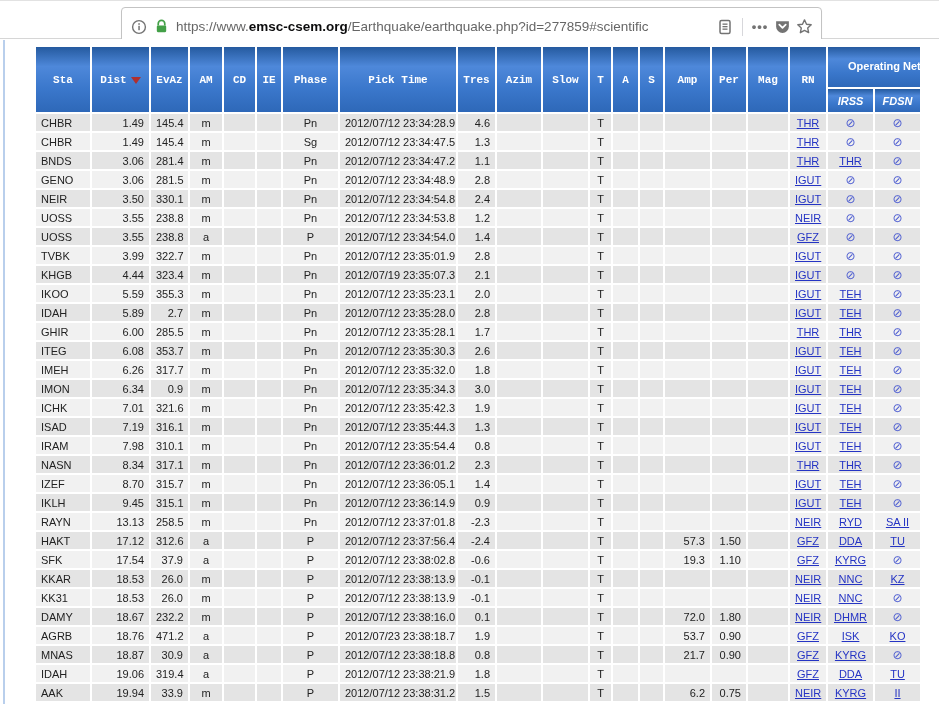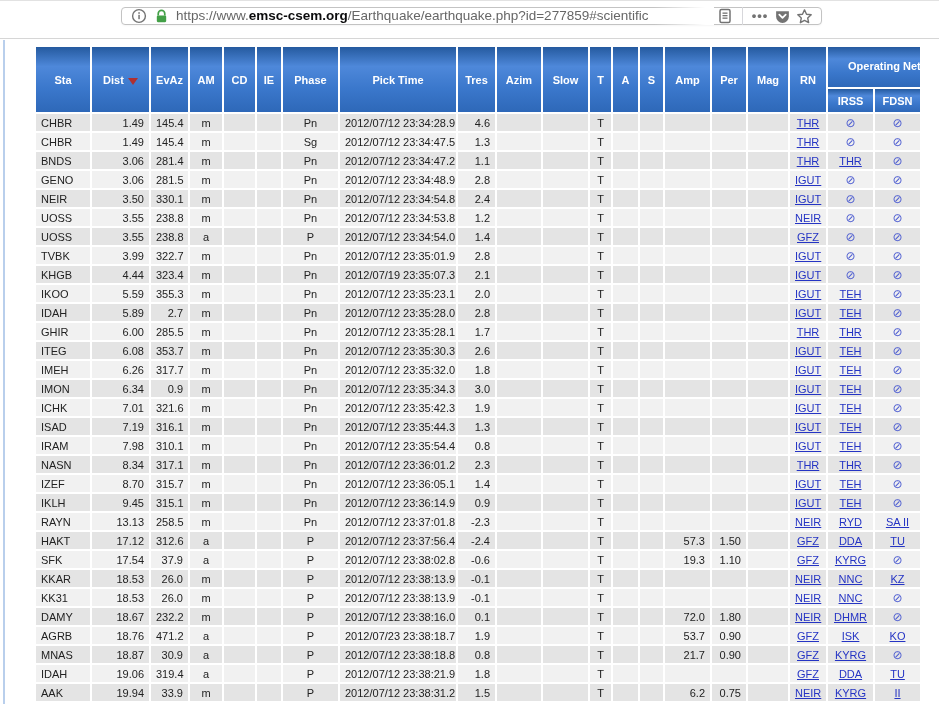--- a/index.html
+++ b/index.html
@@ -8,21 +8,21 @@
     font-family:"Liberation Sans","DejaVu Sans",sans-serif;
     overflow:hidden;position:relative;
   }
   
   .toolbar{
     position:absolute;top:0;left:0;width:939px;height:39px;
     background:#ffffff;border-top:1px solid #e2e2e2;border-bottom:1px solid #d6d6d6;
     box-sizing:border-box;
   }
   .urlbar{
-    position:absolute;left:121px;top:6px;width:701px;height:18px;
+    position:absolute;left:121px;top:6px;width:701px;height:39px;
     background:#ffffff;border:1px solid #c3c3c3;border-radius:4px;
     box-sizing:border-box;display:flex;align-items:center;padding:0 6px;
     box-shadow:0 1px 2px rgba(0,0,0,0.04);
   }
   .urlbar .icn{flex:0 0 auto;display:flex;align-items:center;justify-content:center;width:22px;height:22px;}
   .url-text{
     flex:1 1 auto;position:relative;overflow:hidden;white-space:nowrap;
     font-size:13.5px;color:#666;height:18px;line-height:18px;margin-left:4px;
   }
   .url-text .domain{color:#0c0c0d;font-weight:700;}
@@ -39,23 +39,23 @@
   table.picks{
     position:absolute;left:34px;top:6px;
     border-collapse:separate;border-spacing:2px;table-layout:fixed;
     width:888px;font-size:11px;color:#222;
   }
   th{
     background:linear-gradient(180deg,#255a9f 0%,#4e88da 30%,#3a77cb 65%,#2e68b8 100%);
     color:#ffffff;font-weight:700;font-size:11px;text-align:center;
     padding:2px 3px;vertical-align:middle;white-space:nowrap;
   }
-  th.main{height:59px;}
+  th.main{height:59px;font-family:Liberation Mono, monospace;}
   th.opnet{height:36px;text-align:left;padding-left:20px;line-height:1.2;vertical-align:middle;}
-  th.sub{height:19px;}
+  th.sub{height:19px;font-style:italic;}
   td{
     height:17px;padding:0 5px;white-space:nowrap;overflow:hidden;
     vertical-align:middle;
   }
   tr.odd td{background:#e4e4e4;}
   tr.even td{background:#f1f1f1;}
   .a-l{text-align:left;}
   .a-r{text-align:right;}
   .a-c{text-align:center;}
   a.cell-link{color:#2534c4;text-decoration:underline;}

